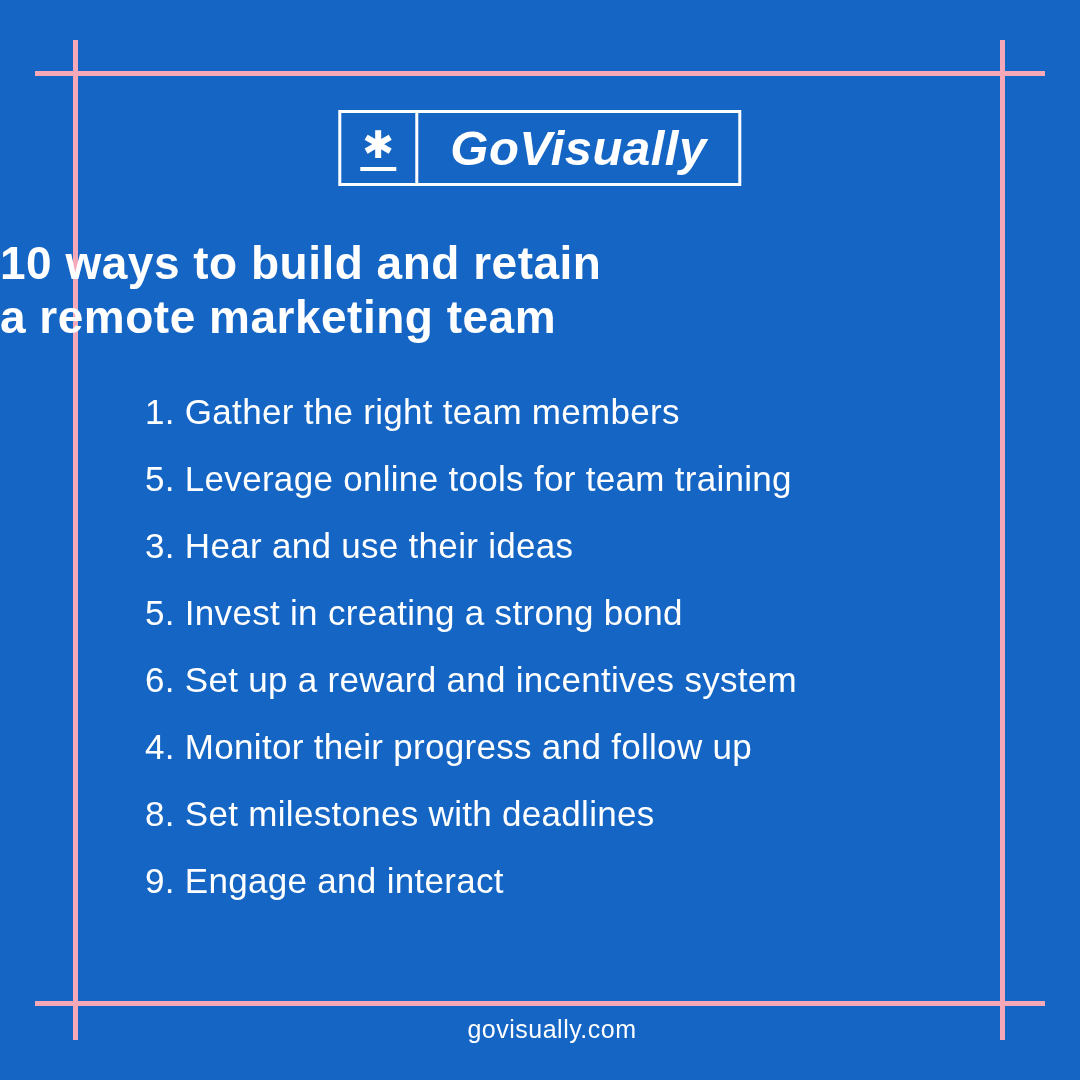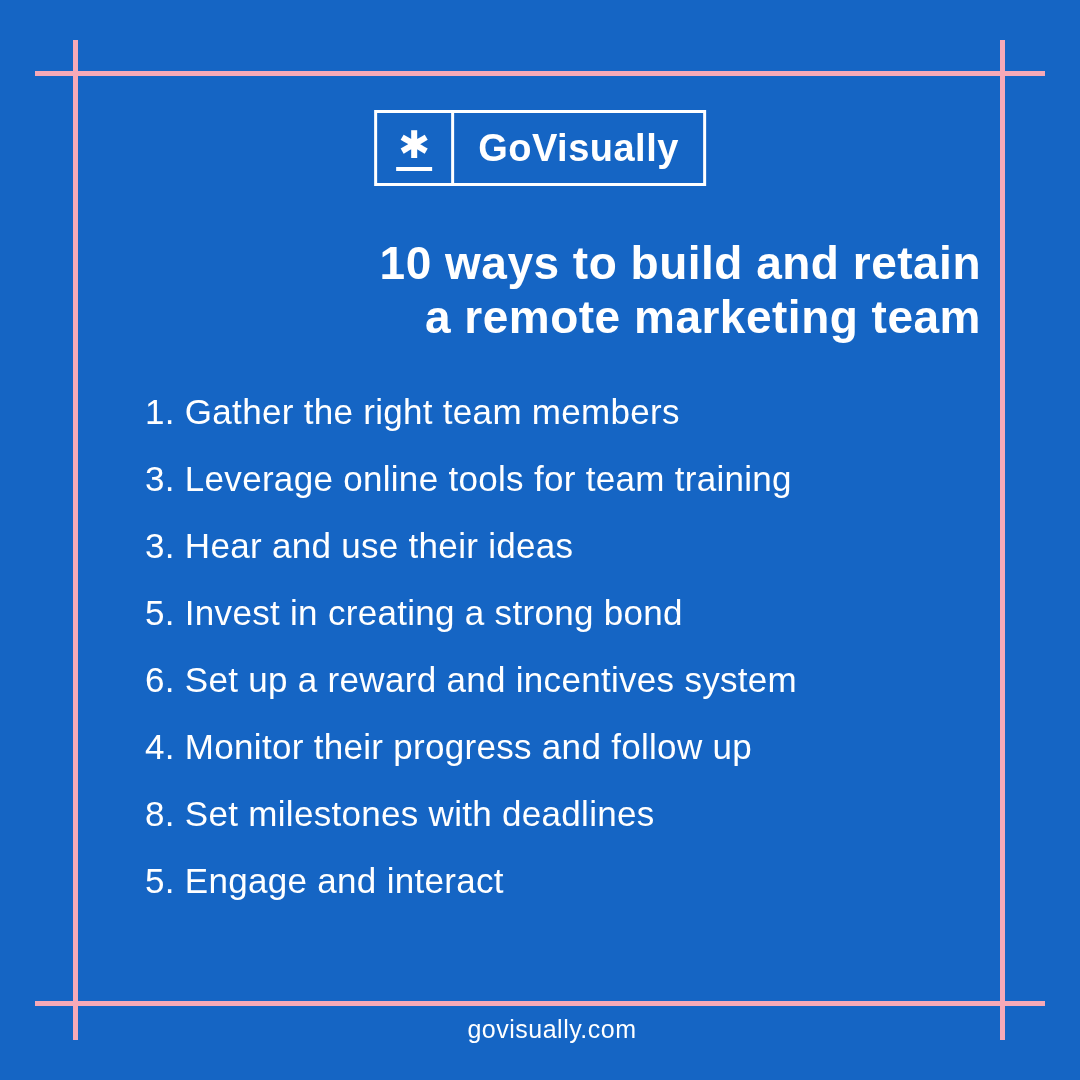--- a/index.html
+++ b/index.html
@@ -60,33 +60,34 @@
     background: #ffffff;
     margin-top: 3px;
   }
   .logo-divider {
     width: 3px;
     background: #ffffff;
   }
   .logo-text {
     display: flex;
     align-items: center;
-    padding: 0 24px;
-    font-size: 38px;
+    padding: 0 32px;
+    font-size: 49px;
     font-weight: bold;
     letter-spacing: 0.5px;
+    font-style: italic;
   }
 
   
   .title {
     position: absolute;
     top: 236px;
     left: 0;
     width: 981px;
-    text-align: right;
+    text-align: left;
     font-size: 46px;
     font-weight: bold;
     line-height: 1.18;
     letter-spacing: 0.5px;
   }
 
   
   .tips-list {
     position: absolute;
     top: 382px;
@@ -134,24 +135,24 @@
     <div class="logo-text">GoVisually</div>
   </div>
 
   <div class="title">
     <div>10 ways to build and retain</div>
     <div>a remote marketing team</div>
   </div>
 
   <div class="tips-list">
     <div class="tip-item">1. Gather the right team members</div>
-    <div class="tip-item">3. Leverage online tools for team training</div>
+    <div class="tip-item">5. Leverage online tools for team training</div>
     <div class="tip-item">3. Hear and use their ideas</div>
     <div class="tip-item">5. Invest in creating a strong bond</div>
     <div class="tip-item">6. Set up a reward and incentives system</div>
     <div class="tip-item">4. Monitor their progress and follow up</div>
     <div class="tip-item">8. Set milestones with deadlines</div>
-    <div class="tip-item">5. Engage and interact</div>
+    <div class="tip-item">9. Engage and interact</div>
   </div>
 
   <div class="footer">govisually.com</div>
 
 </div>
 
 </body></html>

